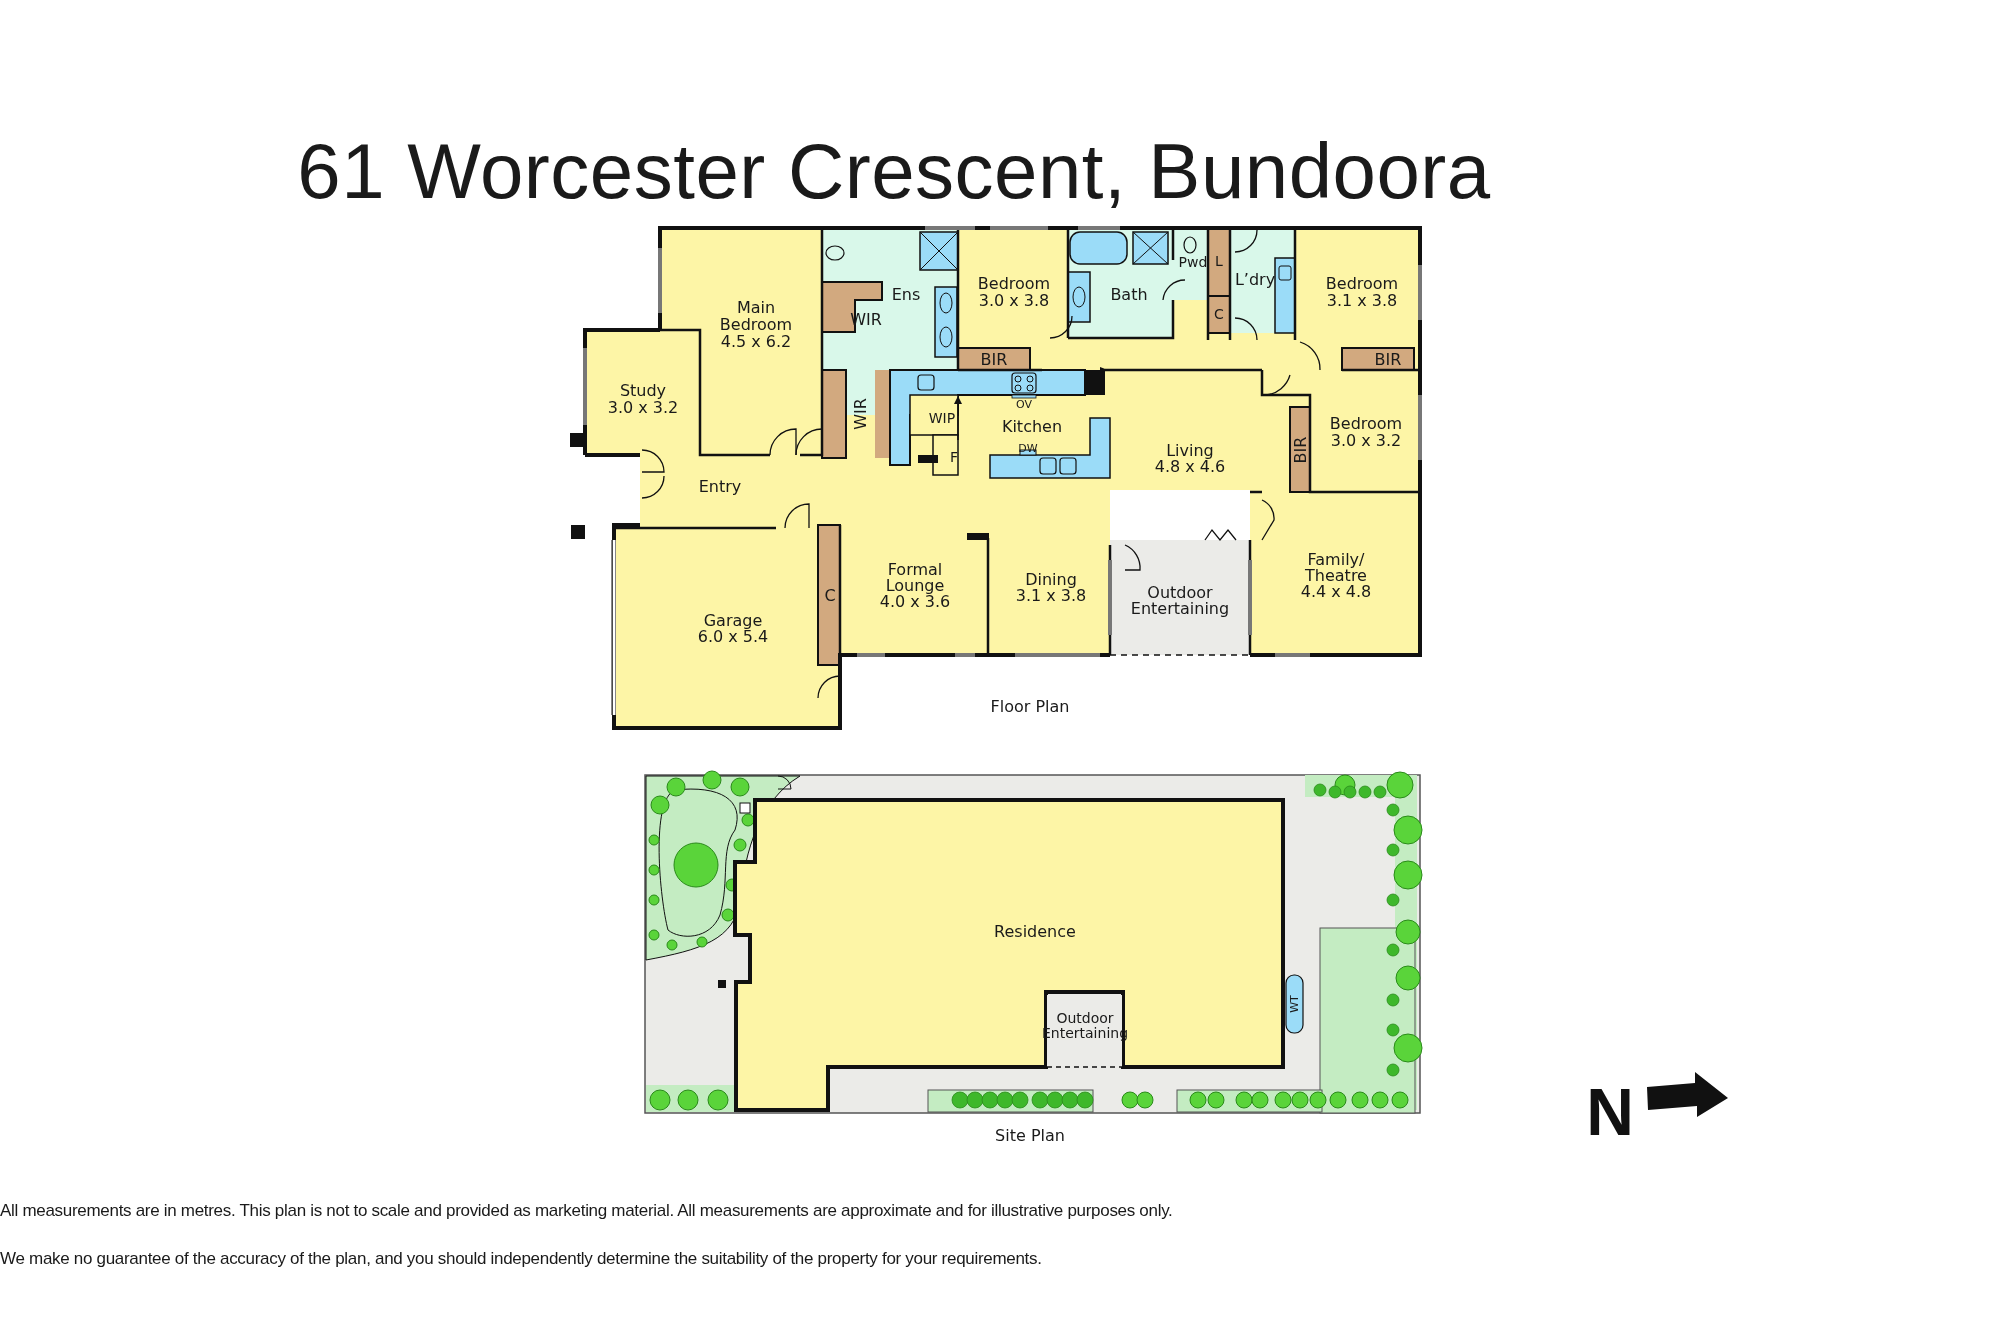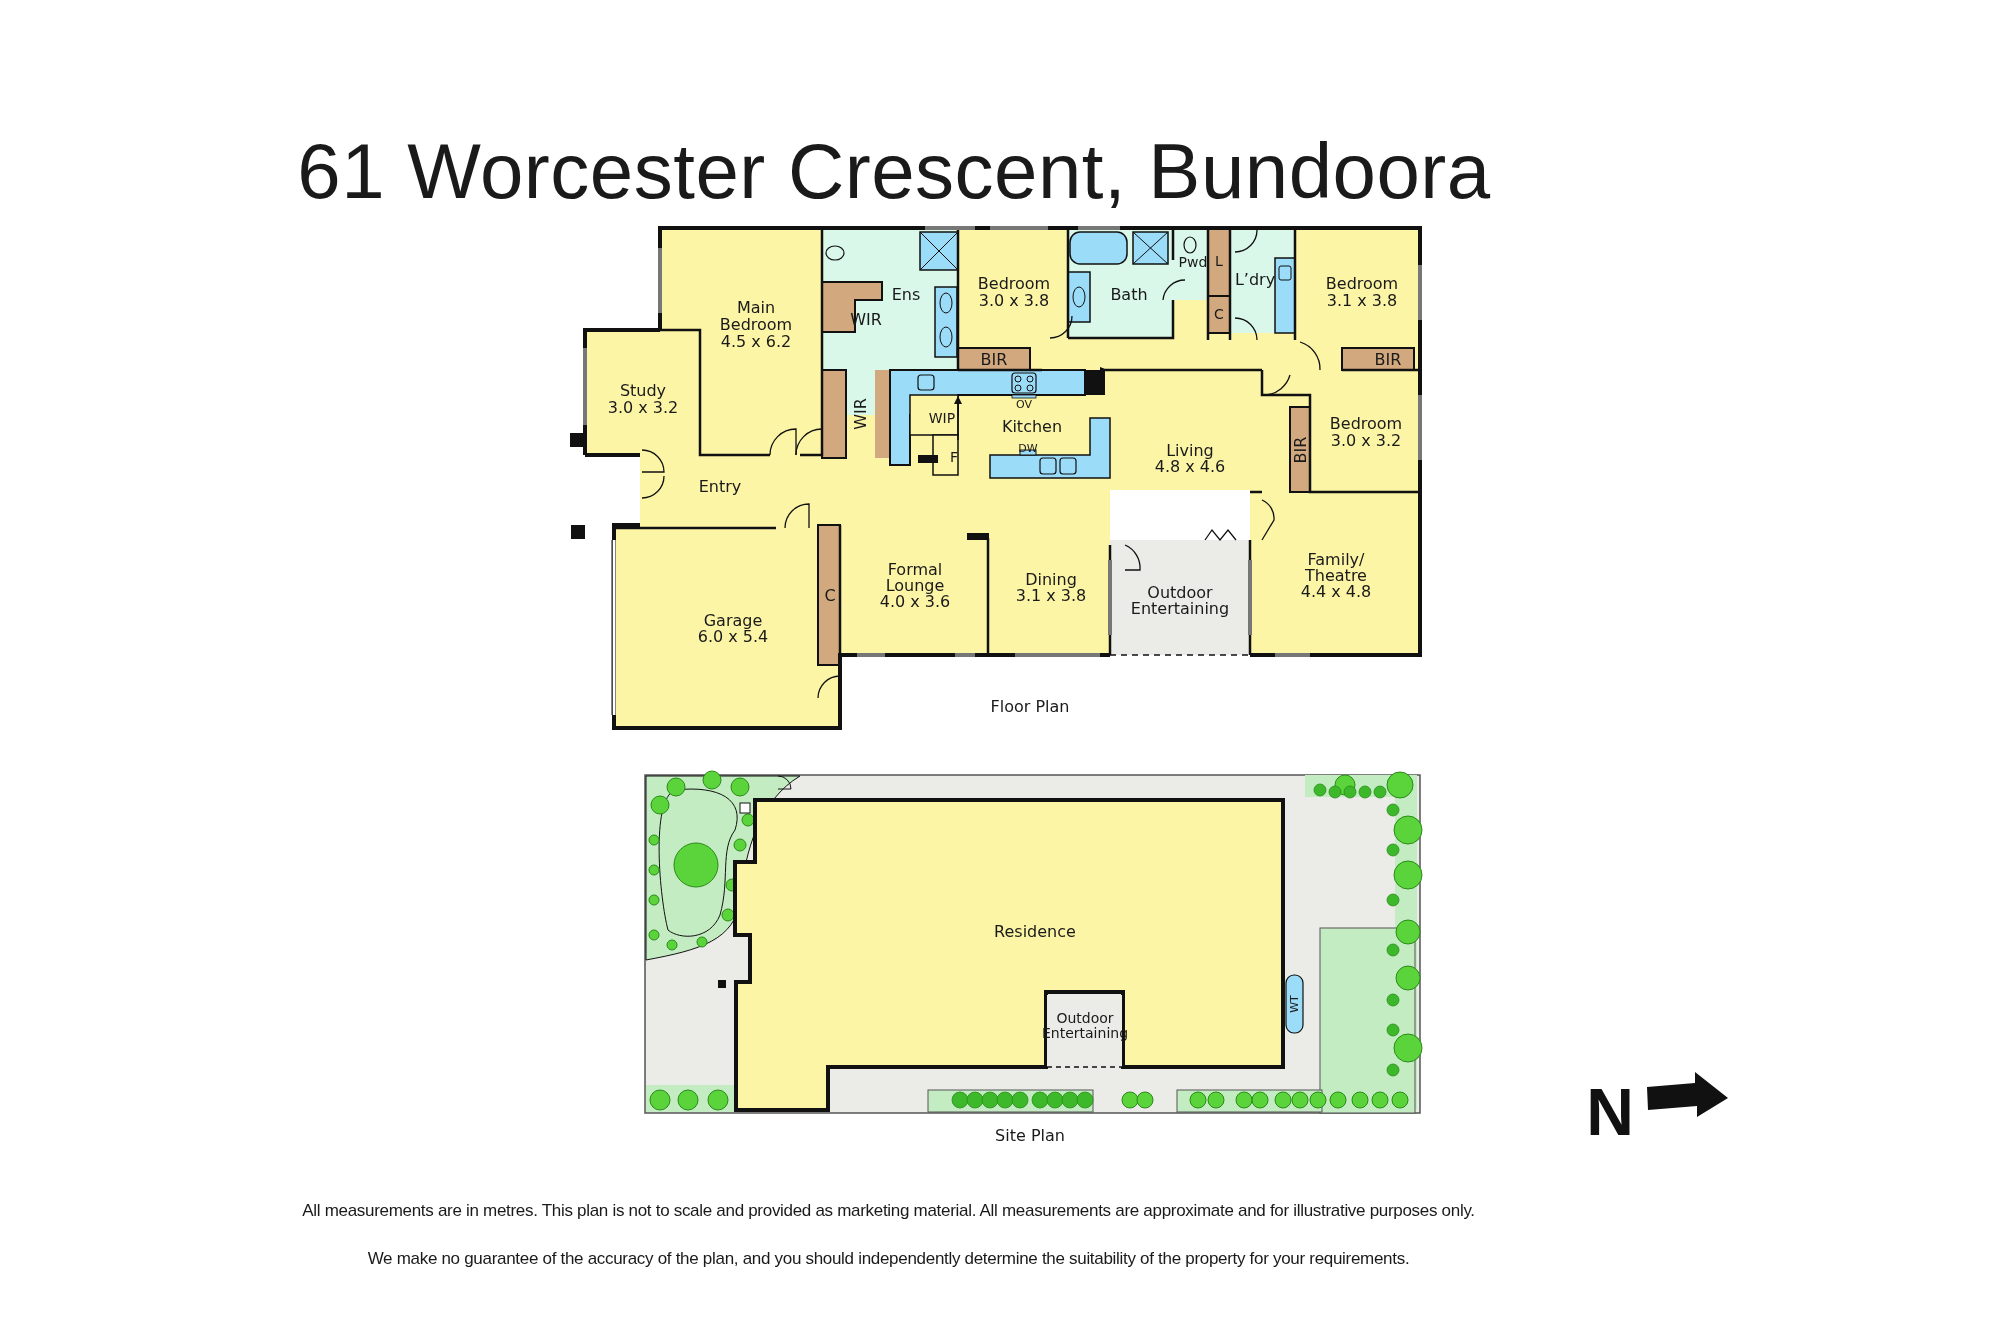--- a/index.html
+++ b/index.html
@@ -3,21 +3,21 @@
 <meta charset="utf-8">
 <style>
   html, body { margin:0; padding:0; background:#ffffff; }
   body { width:2000px; height:1330px; position:relative; overflow:hidden; font-family:"DejaVu Sans", sans-serif; color:#1a1a1a; }
   .title { position:absolute; left:0; top:82px; width:1788px; text-align:center; font-family:"Liberation Sans", sans-serif; font-size:78px; font-weight:400; letter-spacing:0.5px; color:#1a1a1a;margin-top:44px; }
   svg.plan { position:absolute; left:0; top:0; }
   .room-label { font-family:"DejaVu Sans", sans-serif; font-size:16px; fill:#1a1a1a; text-anchor:middle; }
   .small-label { font-family:"DejaVu Sans", sans-serif; font-size:14px; fill:#1a1a1a; text-anchor:middle; }
   .tiny-label { font-family:"DejaVu Sans", sans-serif; font-size:11px; fill:#1a1a1a; text-anchor:middle; }
   .caption { font-family:"DejaVu Sans", sans-serif; font-size:16px; fill:#1a1a1a; text-anchor:middle; }
-  .disclaimer { position:absolute; left:0; width:1777px; text-align:center; font-family:"Liberation Sans", sans-serif; font-size:17px; color:#1a1a1a; letter-spacing:-0.3px; }
+  .disclaimer { position:absolute; left:0; width:1777px; font-family:"Liberation Sans", sans-serif; font-size:17px; color:#1a1a1a; letter-spacing:-0.3px; }
   .disc1 { top:1201px; }
   .disc2 { top:1249px; }
 </style>
 </head>
 <body>
 
 <div class="title">61 Worcester Crescent, Bundoora</div>
 
 <svg class="plan" width="2000" height="1330" viewBox="0 0 2000 1330">
 

